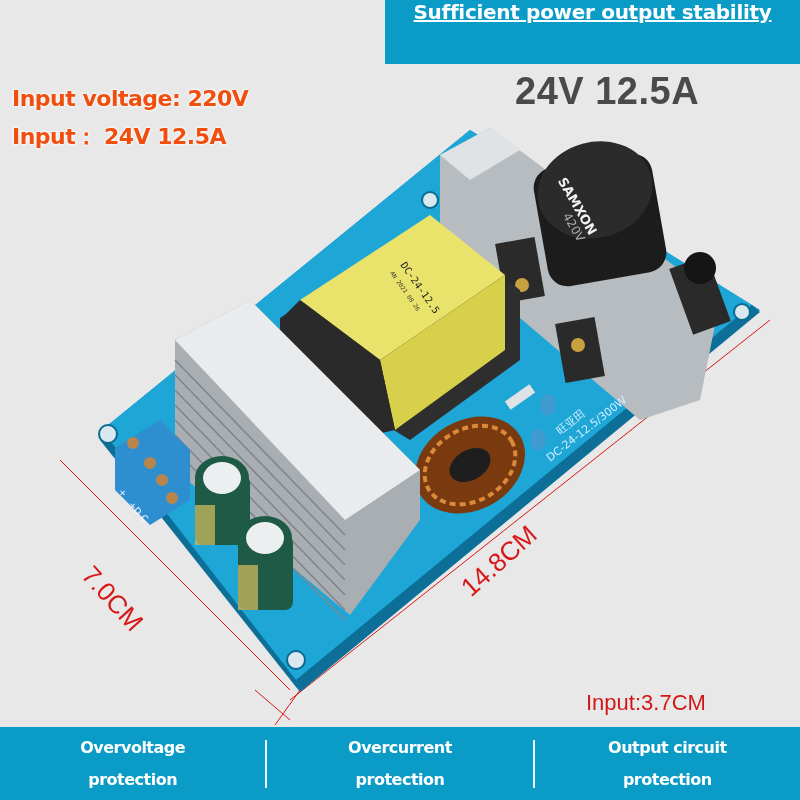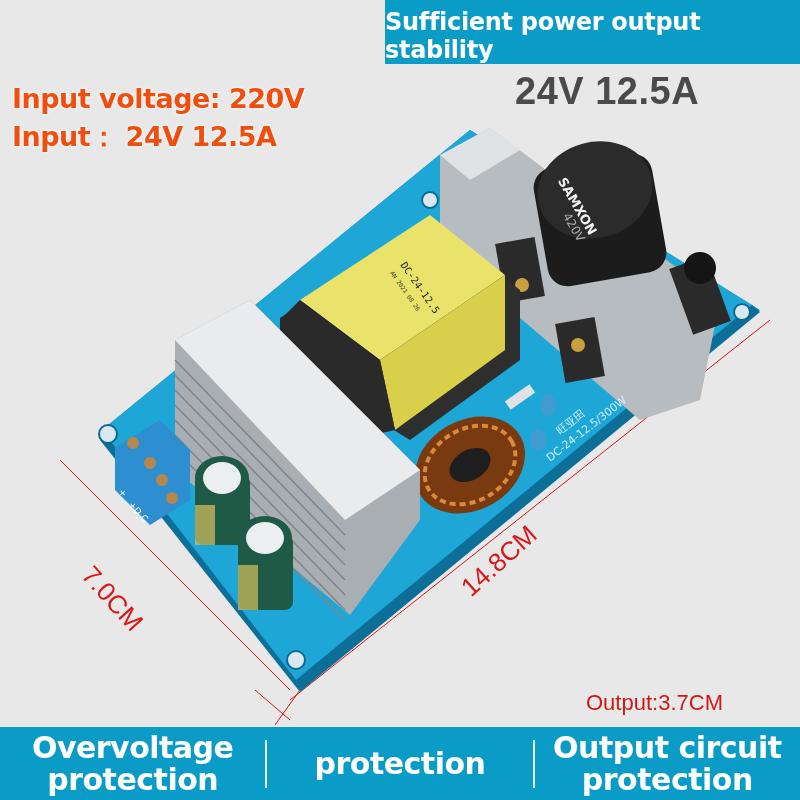--- a/index.html
+++ b/index.html
@@ -4,48 +4,49 @@
 <style>
   html, body { margin: 0; padding: 0; }
   body {
     width: 800px; height: 800px; position: relative; overflow: hidden;
     background: #e8e8e8;
     font-family: "DejaVu Sans", sans-serif;
   }
   .top-banner {
     position: absolute; left: 385px; top: 0; width: 415px; height: 64px;
     background: #0a9cc6; color: #fff;
-    display: flex; align-items: flex-end; justify-content: center;
-    font-family: "DejaVu Sans", sans-serif; font-weight: bold; font-size: 24px;
+    display: flex; align-items: flex-start; justify-content: center;
+    font-family: "DejaVu Sans", sans-serif; font-weight: bold; font-size: 20px;
     letter-spacing: -0.3px;
+    text-decoration: underline;
   }
   .big-spec {
     position: absolute; left: 515px; top: 70px;
     font-family: "Liberation Sans", sans-serif; font-weight: bold;
     font-size: 38px; color: #4a4a4a; letter-spacing: 0.5px;
   }
   .spec-lines {
     position: absolute; left: 12px; top: 80px;
-    font-family: "DejaVu Sans", sans-serif; font-weight: bold; font-size: 27px;
+    font-family: "DejaVu Sans", sans-serif; font-weight: bold; font-size: 22px;
     color: #f04e0e; line-height: 38px; letter-spacing: -0.5px;
     text-shadow: 0 0 3px #fff, 0 0 3px #fff;
   }
   .spec-lines div { white-space: pre; }
   .height-label {
     position: absolute; left: 586px; top: 690px;
     font-family: "Liberation Sans", sans-serif; font-size: 22px; color: #d01818;
   }
   .bottom-bar {
     position: absolute; left: 0; top: 727px; width: 800px; height: 73px;
     background: #0a9cc6; display: flex; align-items: center;
   }
   .feature {
     flex: 1; text-align: center; color: #fff;
     font-family: "DejaVu Sans", sans-serif; font-weight: bold;
-    font-size: 30px; line-height: 32px; letter-spacing: -0.5px;
+    font-size: 16px; line-height: 32px; letter-spacing: -0.5px;
   }
   .feature div { display: block; }
   .sep { width: 2px; height: 48px; background: #e9f6fb; }
   .dim-text {
     position: absolute; font-family: "Liberation Sans", sans-serif;
     font-size: 26px; color: #d81818; white-space: nowrap;
   }
   svg.scene { position: absolute; left: 0; top: 0; }
 </style>
 </head>
@@ -163,29 +164,30 @@
 <div class="big-spec">24V 12.5A</div>
 
 <div class="spec-lines">
   <div>Input voltage: 220V</div>
   <div>Input： 24V 12.5A</div>
 </div>
 
 <div class="dim-text" style="left:98px; top:560px; transform: rotate(48deg); transform-origin: left top;">7.0CM</div>
 <div class="dim-text" style="left:455px; top:580px; transform: rotate(-42deg); transform-origin: left top;">14.8CM</div>
 
-<div class="height-label">Output:3.7CM</div>
+<div class="height-label">Input:3.7CM</div>
 
 <div class="bottom-bar">
   <div class="feature">
     <div>Overvoltage</div>
     <div>protection</div>
   </div>
   <div class="sep"></div>
   <div class="feature">
+    <div>Overcurrent</div>
     <div>protection</div>
   </div>
   <div class="sep"></div>
   <div class="feature">
     <div>Output circuit</div>
     <div>protection</div>
   </div>
 </div>
 
 </body></html>

